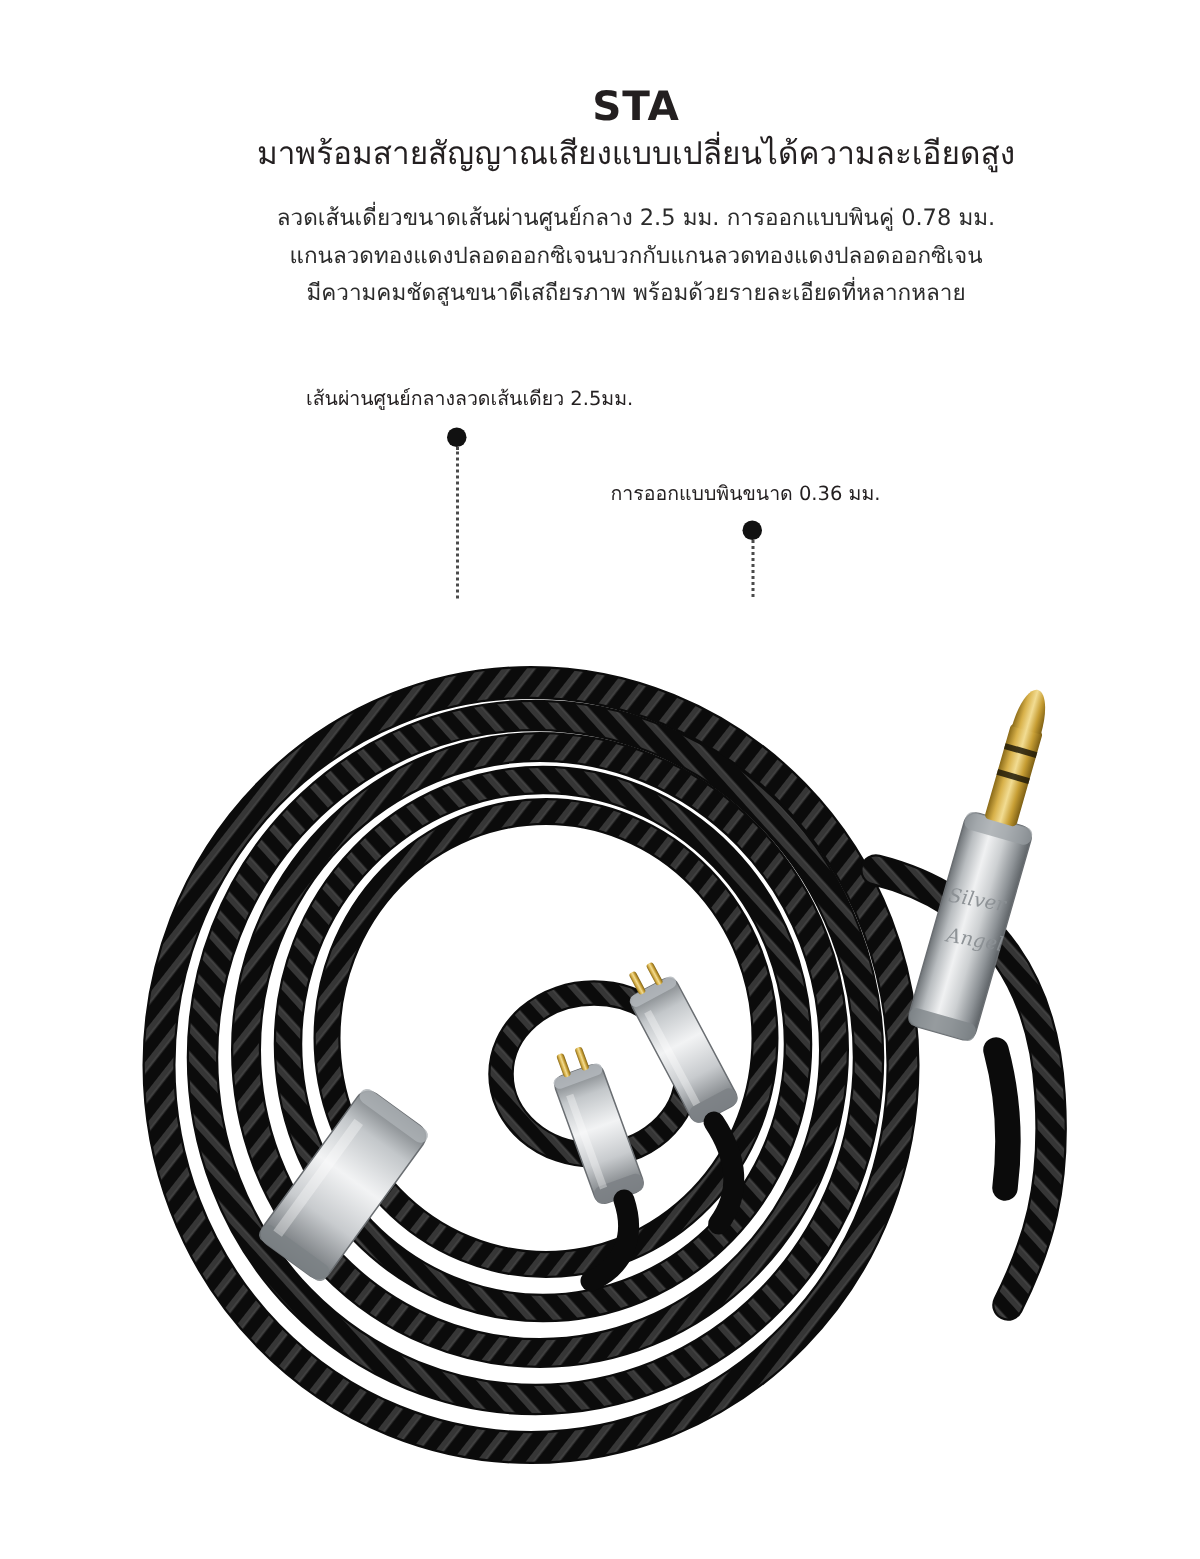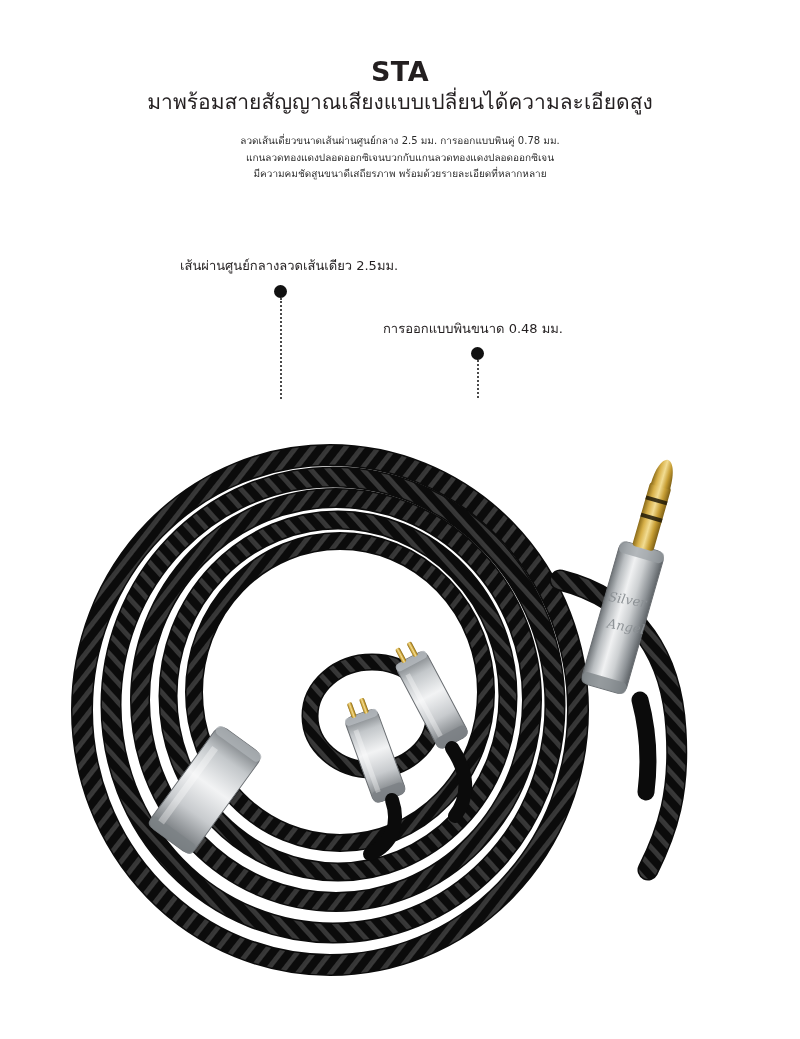--- a/index.html
+++ b/index.html
@@ -13,20 +13,21 @@
     position: relative;
     overflow: hidden;
     font-family: "DejaVu Sans", "Liberation Sans", sans-serif;
     color: #231f20;
   }
 
   .page {
     position: absolute;
     inset: 0;
     background: #ffffff;
+    margin-left: 24px;
   }
 
   
   .title {
     position: absolute;
     top: 56px;
     left: 0;
     width: 800px;
     text-align: center;
     font-size: 27px;
@@ -44,21 +45,21 @@
     font-weight: 400;
     color: #231f20;
     line-height: 1.35;
   }
   .body-copy {
     position: absolute;
     top: 133px;
     left: 120px;
     width: 560px;
     text-align: center;
-    font-size: 10px;
+    font-size: 15px;
     line-height: 1.65;
     color: #2b2b2b;
   }
   .body-copy p { margin: 0; }
 
   
   .callout-label {
     position: absolute;
     font-size: 13px;
     color: #231f20;
@@ -99,21 +100,21 @@
   <div class="body-copy">
     <p>ลวดเส้นเดี่ยวขนาดเส้นผ่านศูนย์กลาง 2.5 มม. การออกแบบพินคู่ 0.78 มม.</p>
     <p>แกนลวดทองแดงปลอดออกซิเจนบวกกับแกนลวดทองแดงปลอดออกซิเจน</p>
     <p>มีความคมชัดสูนขนาดีเสถียรภาพ พร้อมด้วยรายละเอียดที่หลากหลาย</p>
   </div>
 
   <div class="callout-label" style="left:180px; top:255px;">เส้นผ่านศูนย์กลางลวดเส้นเดียว 2.5มม.</div>
   <div class="callout-dot" style="left:274px; top:285px;"></div>
   <div class="callout-line" style="left:280px; top:298px; height:148px;"></div>
 
-  <div class="callout-label" style="left:383px; top:318px;">การออกแบบพินขนาด 0.48 มม.</div>
+  <div class="callout-label" style="left:383px; top:318px;">การออกแบบพินขนาด 0.36 มม.</div>
   <div class="callout-dot" style="left:471px; top:347px;"></div>
   <div class="callout-line" style="left:477px; top:360px; height:330px;"></div>
 
   <div class="photo">
     <svg width="800" height="639" viewBox="0 0 800 639" xmlns="http://www.w3.org/2000/svg">
       <defs>
         <linearGradient id="metalGrad" x1="0" y1="0" x2="1" y2="0">
           <stop offset="0%" stop-color="#6f7478"></stop>
           <stop offset="18%" stop-color="#b9bdc0"></stop>
           <stop offset="40%" stop-color="#f0f1f2"></stop>

